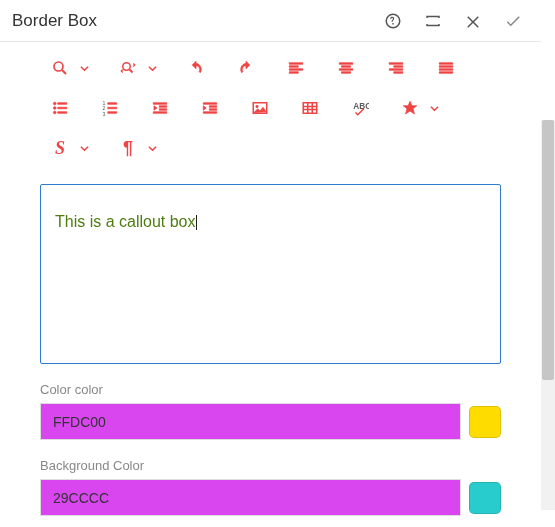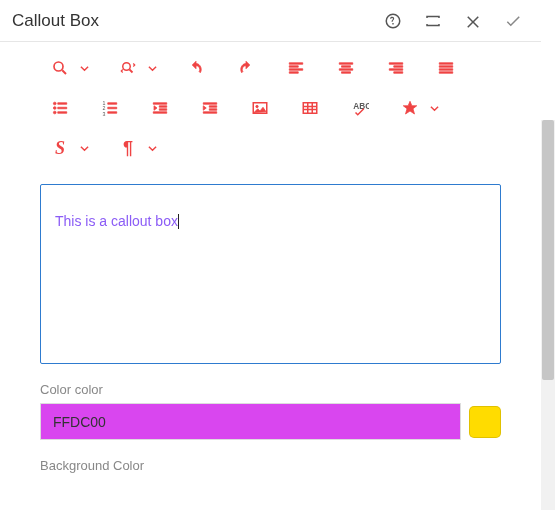--- a/index.html
+++ b/index.html
@@ -66,22 +66,22 @@
   .tb-item svg { width: 18px; height: 18px; fill: currentColor; stroke: currentColor; }
   .chev svg { width: 9px; height: 9px; }
   .content {
     padding: 10px 40px 20px 40px;
   }
   .editor {
     border: 1px solid #2e7bcf;
     border-radius: 2px;
     min-height: 180px;
     padding: 28px 8px 14px 14px;
-    font-size: 14px;
-    color: #8b5cf6;
+    font-size: 16px;
+    color: #4d7c0f;
     position: relative;
     cursor: text;
   }
   .editor .caret {
     display:inline-block;
     width:1px; height:15px;
     background:#222;
     vertical-align: text-bottom;
     margin-left:0px;
   }
@@ -129,21 +129,21 @@
   }
   .serif-i { font-family: Georgia, 'Times New Roman', serif; font-style: italic; font-weight: bold; font-size: 18px; }
   .pilcrow { font-size: 18px; font-weight: bold; }
 </style>
 </head>
 <body>
 
 <div class="panel">
 
   <div class="header">
-    <div class="header-title">Callout Box</div>
+    <div class="header-title">Border Box</div>
     <div class="header-btn">
       <svg viewBox="0 0 24 24">
           <path d="M12 2a10 10 0 100 20 10 10 0 000-20zm0 18a8 8 0 110-16 8 8 0 010 16zm-.9-5.3h1.8v1.8h-1.8v-1.8zm2.4-5.6c0 .9-.4 1.4-1.1 2-.6.5-.7.8-.7 1.4v.4h-1.6v-.5c0-1 .4-1.6 1.1-2.2.6-.5.8-.8.8-1.3 0-.6-.5-1-1.2-1-.7 0-1.2.4-1.3 1.1l-1.6-.3c.3-1.5 1.4-2.4 3-2.4 1.7 0 2.6 1 2.6 2.3z"></path>
         </svg>
     </div>
     <div class="header-btn">
       <svg viewBox="0 0 24 24">
           <path d="M3 5h18v3h-2V7H5v1H3V5zm0 14v-3h2v1h14v-1h2v3H3z"></path>
         </svg>
     </div>
@@ -328,20 +328,24 @@
     <div class="field">
       <div class="field-label">Color color</div>
       <div class="color-row">
         <input class="color-input" value="FFDC00" style="">
         <div class="swatch" id="swatch-border" style="background: rgb(255, 220, 0);"></div>
       </div>
     </div>
 
     <div class="field">
       <div class="field-label">Background Color</div>
+      <div class="color-row">
+        <input class="color-input" value="29CCCC" style="">
+        <div class="swatch" id="swatch-bg" style="background: rgb(41, 204, 204);"></div>
+      </div>
     </div>
   </div>
 
 </div>
 
 <div class="right-scroll">
   <div class="right-scroll-thumb" id="scroll-thumb" style="top: 0px; height: 260px;"></div>
 </div>
 
 </body></html>

